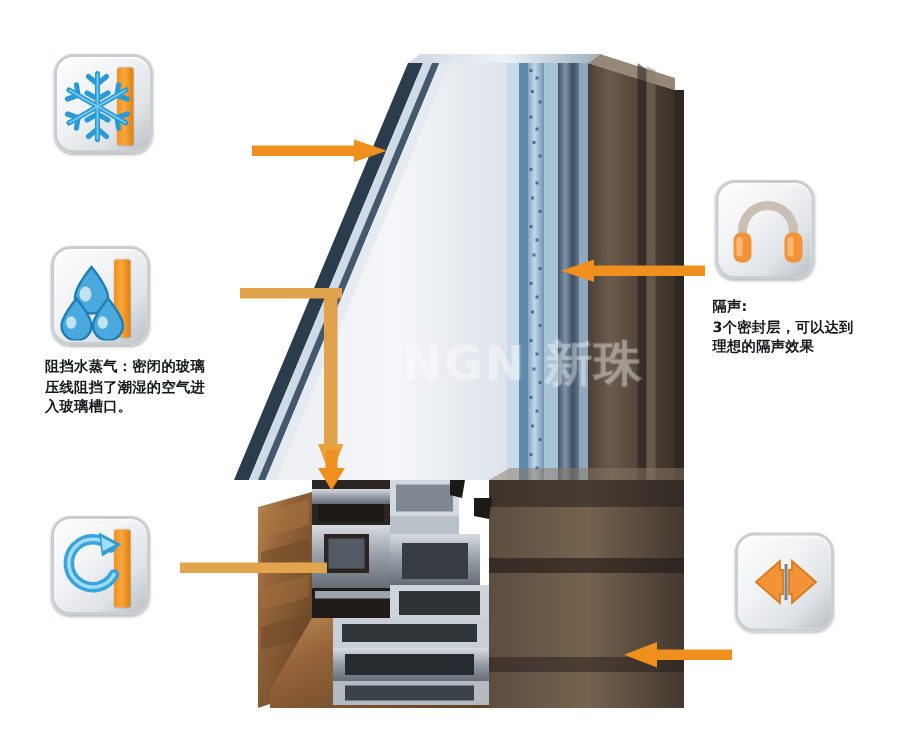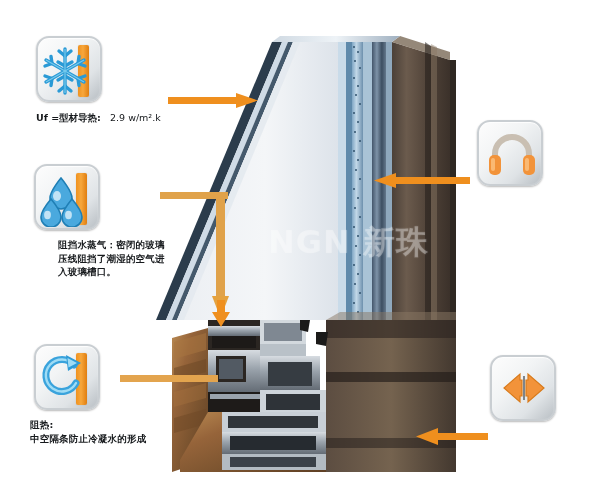--- a/index.html
+++ b/index.html
@@ -312,66 +312,63 @@
       </g>
       <g stroke="#7fd0f0" stroke-width="1.2" fill="none" opacity=".9">
         <line x1="23" y1="6" x2="23" y2="50"></line>
         <line x1="4" y1="17" x2="42" y2="39"></line>
         <line x1="42" y1="17" x2="4" y2="39"></line>
       </g>
     </svg>
   </div>
 
   <div class="spec" style="left:36px; top:110px;">
-    <div class="row">
-      <span class="key">Uf =型材导热:</span>
-      <span class="val">2.9 w/m².k</span>
-    </div>
   </div>
 
   <div class="badge" style="left:34px; top:164px;">
     <div class="obar"></div>
     <svg class="glyph" viewBox="0 0 46 56">
       <g stroke="#1f7fb5" stroke-width="1.6">
         <path d="M21 7 C21 7 32 20 32 27 A11 11 0 0 1 10 27 C10 20 21 7 21 7 Z" fill="#4aa9de"></path>
         <path d="M11 28 C11 28 21 40 21 46 A10 10 0 0 1 1 46 C1 40 11 28 11 28 Z" fill="#4aa9de"></path>
         <path d="M32 28 C32 28 42 40 42 46 A10 10 0 0 1 22 46 C22 40 32 28 32 28 Z" fill="#4aa9de"></path>
       </g>
       <g fill="#cfeaf8" opacity=".9">
         <ellipse cx="17" cy="25" rx="4" ry="5"></ellipse>
         <ellipse cx="7.5" cy="44" rx="3.4" ry="4.2"></ellipse>
         <ellipse cx="28.5" cy="44" rx="3.4" ry="4.2"></ellipse>
       </g>
     </svg>
   </div>
-  <div class="caption" style="left:30px; top:238px; width:145px;margin-left:28px;">阻挡水蒸气：密闭的玻璃
+  <div class="caption" style="left:30px; top:238px; width:145px;">阻挡水蒸气：密闭的玻璃
 压线阻挡了潮湿的空气进
 入玻璃槽口。</div>
 
   <div class="badge" style="left:34px; top:344px;">
     <div class="obar"></div>
     <svg class="glyph" viewBox="0 0 46 56">
       <path d="M34 14 A16 16 0 1 0 36 32" fill="none" stroke="#3aa3dc" stroke-width="7" stroke-linecap="round"></path>
       <path d="M34 14 A16 16 0 1 0 36 32" fill="none" stroke="#9fdcf5" stroke-width="2.4" stroke-linecap="round"></path>
       <polygon points="26,4 41,12 28,20" fill="#2f9bd6"></polygon>
       <polygon points="27.5,7 37,12 28.5,16.5" fill="#9fdcf5"></polygon>
     </svg>
   </div>
-  <div class="caption" style="left:30px; top:418px; width:150px;">阻热:
-中空隔条防止冷凝水的形成</div>
 
   <div class="badge" style="left:477px; top:120px;">
     <svg class="glyph" style="left:8px; width:50px;" viewBox="0 0 50 56">
       <path d="M8 42 L8 27 A17 17 0 0 1 42 27 L42 42" fill="none" stroke="#c9bfb2" stroke-width="6" stroke-linecap="round"></path>
       <rect x="2" y="28" width="12" height="20" rx="5" fill="#f2933a"></rect>
       <rect x="36" y="28" width="12" height="20" rx="5" fill="#f2933a"></rect>
       <rect x="4" y="31" width="4" height="13" rx="2" fill="#fbc07e" opacity=".85"></rect>
       <rect x="38" y="31" width="4" height="13" rx="2" fill="#fbc07e" opacity=".85"></rect>
     </svg>
   </div>
+  <div class="caption" style="left:475px; top:198px; width:122px;">隔声:
+3个密封层，可以达到
+理想的隔声效果</div>
 
   <div class="badge" style="left:490px; top:355px;">
     <svg class="glyph" style="left:6px; width:52px;" viewBox="0 0 52 56">
       <polygon points="22,18 22,12 6,26 22,40 22,34 24,34 24,18" fill="#f2933a" stroke="#d87b1c" stroke-width="1.2"></polygon>
       <polygon points="30,18 30,12 46,26 30,40 30,34 28,34 28,18" fill="#f2933a" stroke="#d87b1c" stroke-width="1.2"></polygon>
       <rect x="25" y="14" width="2" height="24" fill="#7d848b"></rect>
     </svg>
   </div>
 
 </div>

